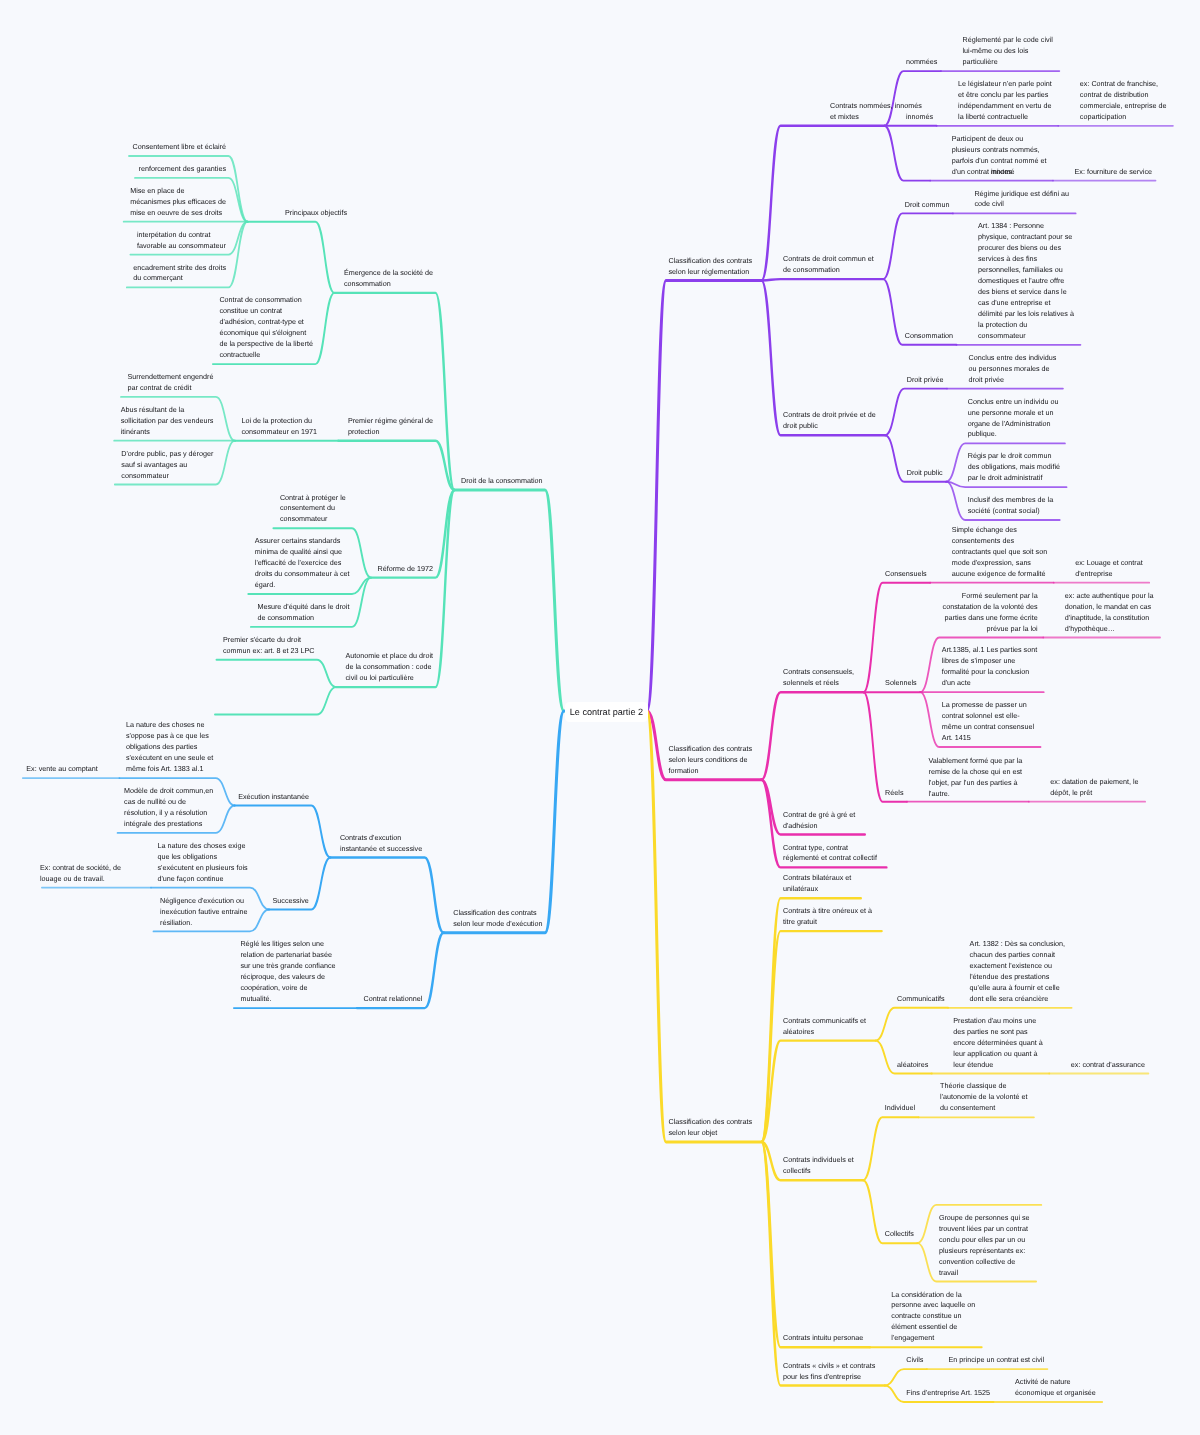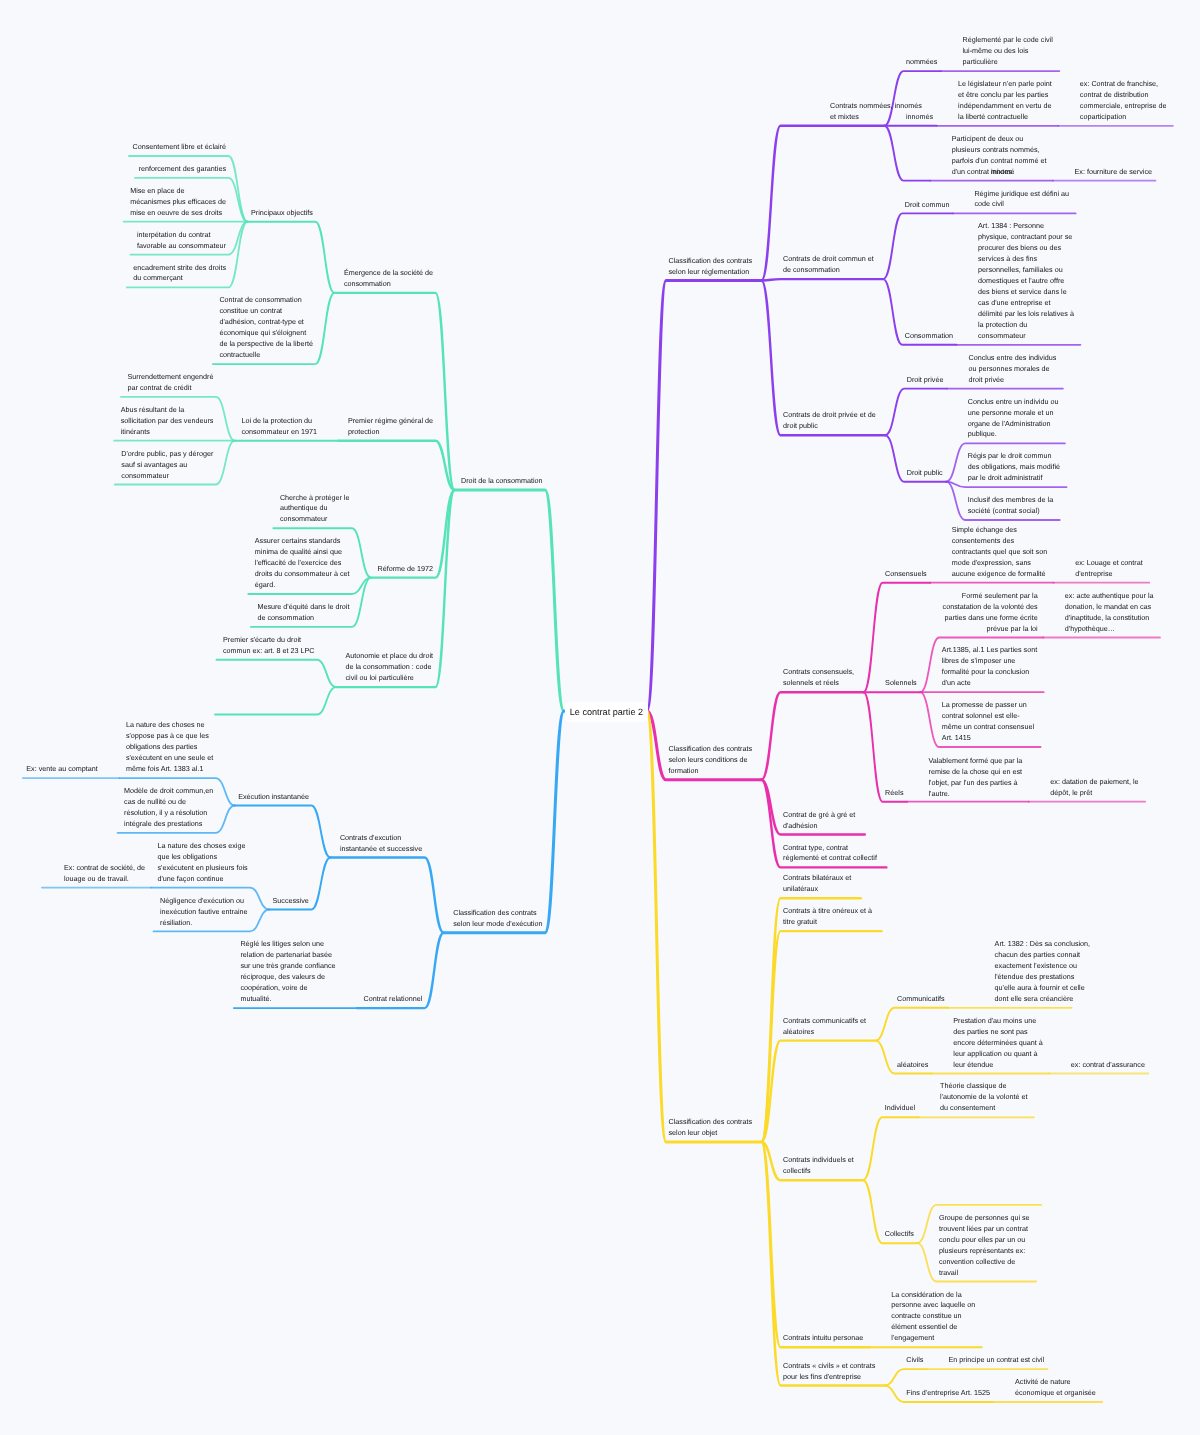--- a/index.html
+++ b/index.html
@@ -175,62 +175,62 @@
     <div class="node-text right" style="left: 885.1px; top: 787.8px;">Réels</div>
     <div class="node-text right" style="left: 928.5px; top: 756px;">Valablement formé que par la remise de la chose qui en est l'objet, par l'un des parties à l'autre.</div>
     <div class="node-text right" style="left: 1050.3px; top: 776.8px;">ex: datation de paiement, le dépôt, le prêt</div>
     <div class="node-text right" style="left: 783px; top: 809.6px;">Contrat de gré à gré et d'adhésion</div>
     <div class="node-text right" style="left: 783px; top: 842.5px;">Contrat type, contrat réglementé et contrat collectif</div>
     <div class="node-text right" style="left: 668.5px; top: 1117px;">Classification des contrats selon leur objet</div>
     <div class="node-text right" style="left: 783px; top: 873.4px;">Contrats bilatéraux et unilatéraux</div>
     <div class="node-text right" style="left: 783px; top: 906.2px;">Contrats à titre onéreux et à titre gratuit</div>
     <div class="node-text right" style="left: 783px; top: 1015.7px;">Contrats communicatifs et aléatoires</div>
     <div class="node-text right" style="left: 897.1px; top: 993.8px;">Communicatifs</div>
-    <div class="node-text right" style="left: 969.6px; top: 939.1px; margin-left: 25px;">Art. 1382 : Dès sa conclusion, chacun des parties connait exactement l'existence ou l'étendue des prestations qu'elle aura à fournir et celle dont elle sera créancière</div>
+    <div class="node-text right" style="left: 969.6px; top: 939.1px;">Art. 1382 : Dès sa conclusion, chacun des parties connait exactement l'existence ou l'étendue des prestations qu'elle aura à fournir et celle dont elle sera créancière</div>
     <div class="node-text right" style="left: 897.1px; top: 1059.5px;">aléatoires</div>
     <div class="node-text right" style="left: 953.3px; top: 1015.7px;">Prestation d'au moins une des parties ne sont pas encore déterminées quant à leur application ou quant à leur étendue</div>
     <div class="node-text right" style="left: 1070.8px; top: 1059.5px;">ex: contrat d'assurance</div>
     <div class="node-text right" style="left: 783px; top: 1155.3px;">Contrats individuels et collectifs</div>
     <div class="node-text right" style="left: 884.7px; top: 1103.3px;">Individuel</div>
     <div class="node-text right" style="left: 940.1px; top: 1081.4px;">Théorie classique de l'autonomie de la volonté et du consentement</div>
     <div class="node-text right" style="left: 884.7px; top: 1229.2px;">Collectifs</div>
     <div class="node-text right" style="left: 938.9px; top: 1212.8px;">Groupe de personnes qui se trouvent liées par un contrat conclu pour elles par un ou plusieurs représentants ex: convention collective de travail</div>
     <div class="node-text right" style="left: 783px; top: 1333.3px;">Contrats intuitu personae</div>
     <div class="node-text right" style="left: 891.3px; top: 1289.5px;">La considération de la personne avec laquelle on contracte constitue un élément essentiel de l'engagement</div>
     <div class="node-text right" style="left: 783px; top: 1360.6px;">Contrats « civils » et contrats pour les fins d'entreprise</div>
     <div class="node-text right" style="left: 906.3px; top: 1355.2px;">Civils</div>
     <div class="node-text right" style="left: 948.5px; top: 1355.2px;">En principe un contrat est civil</div>
     <div class="node-text right" style="left: 906.3px; top: 1388px;">Fins d'entreprise Art. 1525</div>
     <div class="node-text right" style="left: 1015px; top: 1377.1px;">Activité de nature économique et organisée</div>
     <div class="node-text left" style="left: 461px; top: 476.1px;">Droit de la consommation</div>
     <div class="node-text left" style="left: 343.9px; top: 268px;">Émergence de la société de consommation</div>
-    <div class="node-text left" style="left: 251px; top: 207.8px;">Principaux objectifs</div>
+    <div class="node-text left" style="left: 251px; top: 207.8px; text-align: right;">Principaux objectifs</div>
     <div class="node-text left" style="left: 132.5px; top: 142.1px;">Consentement libre et éclairé</div>
     <div class="node-text left" style="left: 138.5px; top: 164px;">renforcement des garanties</div>
     <div class="node-text left" style="left: 130.2px; top: 185.9px;">Mise en place de mécanismes plus efficaces de mise en oeuvre de ses droits</div>
     <div class="node-text left" style="left: 136.9px; top: 229.7px;">interpétation du contrat favorable au consommateur</div>
     <div class="node-text left" style="left: 133.3px; top: 262.5px;">encadrement strite des droits du commerçant</div>
     <div class="node-text left" style="left: 219.4px; top: 295.4px;">Contrat de consommation constitue un contrat d'adhésion, contrat-type et économique qui s'éloignent de la perspective de la liberté contractuelle</div>
     <div class="node-text left" style="left: 347.9px; top: 415.8px;">Premier régime général de protection</div>
     <div class="node-text left" style="left: 241.4px; top: 415.8px;">Loi de la protection du consommateur en 1971</div>
     <div class="node-text left" style="left: 127.5px; top: 372px;">Surrendettement engendré par contrat de crédit</div>
     <div class="node-text left" style="left: 120.7px; top: 404.9px;">Abus résultant de la sollicitation par des vendeurs itinérants</div>
     <div class="node-text left" style="left: 121.3px; top: 448.7px;">D'ordre public, pas y déroger sauf si avantages au consommateur</div>
     <div class="node-text left" style="left: 377.5px; top: 563.6px;">Réforme de 1972</div>
-    <div class="node-text left" style="left: 279.9px; top: 492.5px;">Cherche à protéger le authentique du consommateur</div>
+    <div class="node-text left" style="left: 279.9px; top: 492.5px;">Contrat à protéger le consentement du consommateur</div>
     <div class="node-text left" style="left: 254.8px; top: 536.3px;">Assurer certains standards minima de qualité ainsi que l'efficacité de l'exercice des droits du consommateur à cet égard.</div>
     <div class="node-text left" style="left: 257.4px; top: 602px;">Mesure d'équité dans le droit de consommation</div>
     <div class="node-text left" style="left: 345.5px; top: 651.3px;">Autonomie et place du droit de la consommation : code civil ou loi particulière</div>
     <div class="node-text left" style="left: 223px; top: 634.8px;">Premier s'écarte du droit commun ex: art. 8 et 23 LPC</div>
     <div class="node-text left" style="left: 218.5px; top: 667.7px;"></div>
     <div class="node-text left" style="left: 453.2px; top: 907.9px;">Classification des contrats selon leur mode d'exécution</div>
     <div class="node-text left" style="left: 339.9px; top: 832.6px;">Contrats d'excution instantanée et successive</div>
     <div class="node-text left" style="left: 238.2px; top: 791.6px;">Exécution instantanée</div>
     <div class="node-text left" style="left: 125.9px; top: 720.4px;">La nature des choses ne s'oppose pas à ce que les obligations des parties s'exécutent en une seule et même fois Art. 1383 al.1</div>
     <div class="node-text left" style="left: 26.3px; top: 764.2px;">Ex: vente au comptant</div>
     <div class="node-text left" style="left: 124.1px; top: 786.1px;">Modèle de droit commun,en cas de nullité ou de résolution, il y a résolution intégrale des prestations</div>
     <div class="node-text left" style="left: 272.5px; top: 895.6px;">Successive</div>
     <div class="node-text left" style="left: 157.5px; top: 840.8px;">La nature des choses exige que les obligations s'exécutent en plusieurs fois d'une façon continue</div>
-    <div class="node-text left" style="left: 64px; top: 862.7px;">Ex: contrat de société, de louage ou de travail.</div>
+    <div class="node-text left" style="left: 40px; top: 862.7px;">Ex: contrat de société, de louage ou de travail.</div>
     <div class="node-text left" style="left: 160px; top: 895.6px;">Négligence d'exécution ou inexécution fautive entraine résiliation.</div>
     <div class="node-text left" style="left: 363.5px; top: 994.1px;">Contrat relationnel</div>
     <div class="node-text left" style="left: 240.4px; top: 939.4px;">Réglé les litiges selon une relation de partenariat basée sur une très grande confiance réciproque, des valeurs de coopération, voire de mutualité.</div>
   </div>
 
 </body></html>

